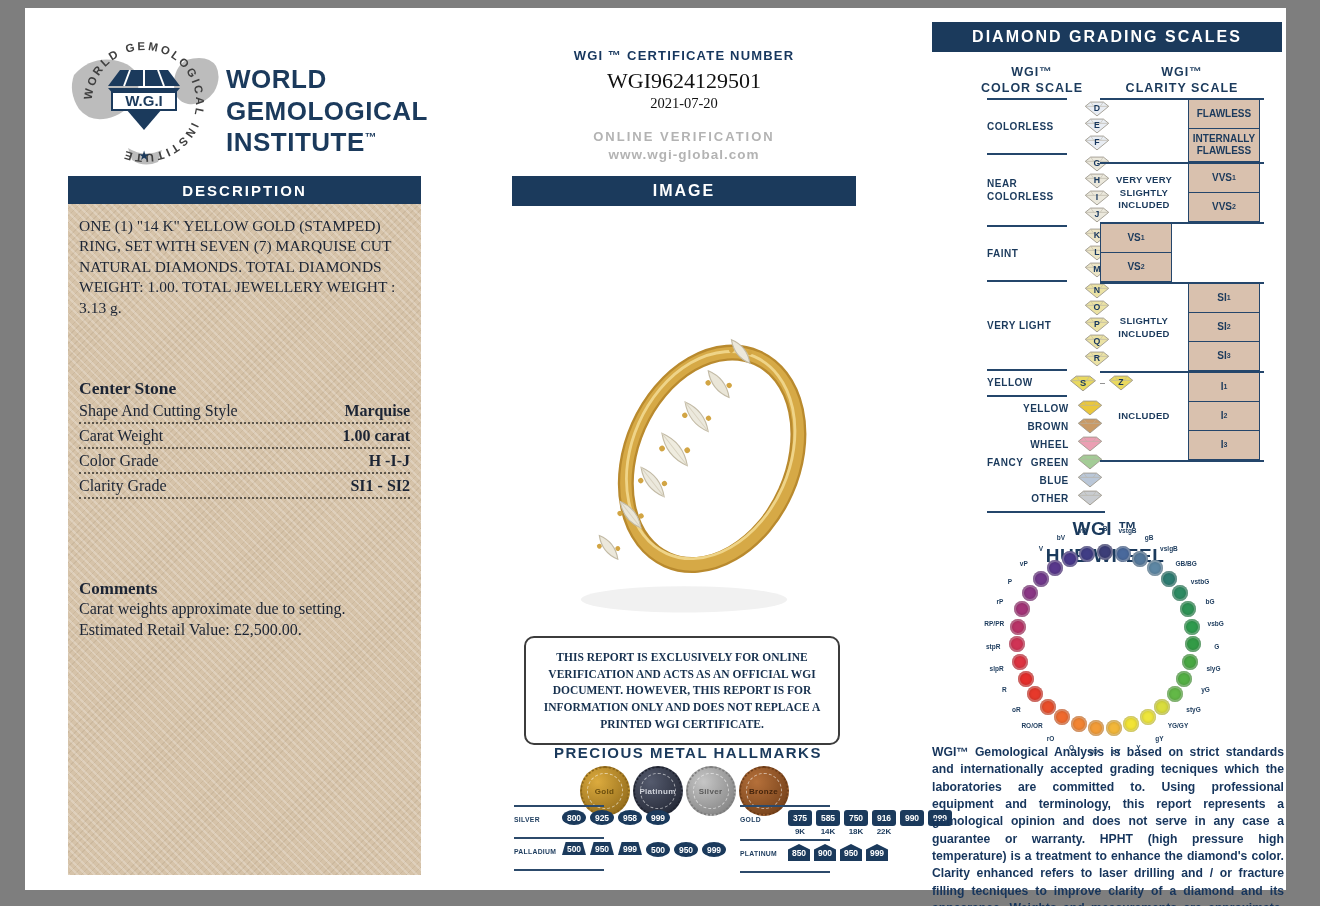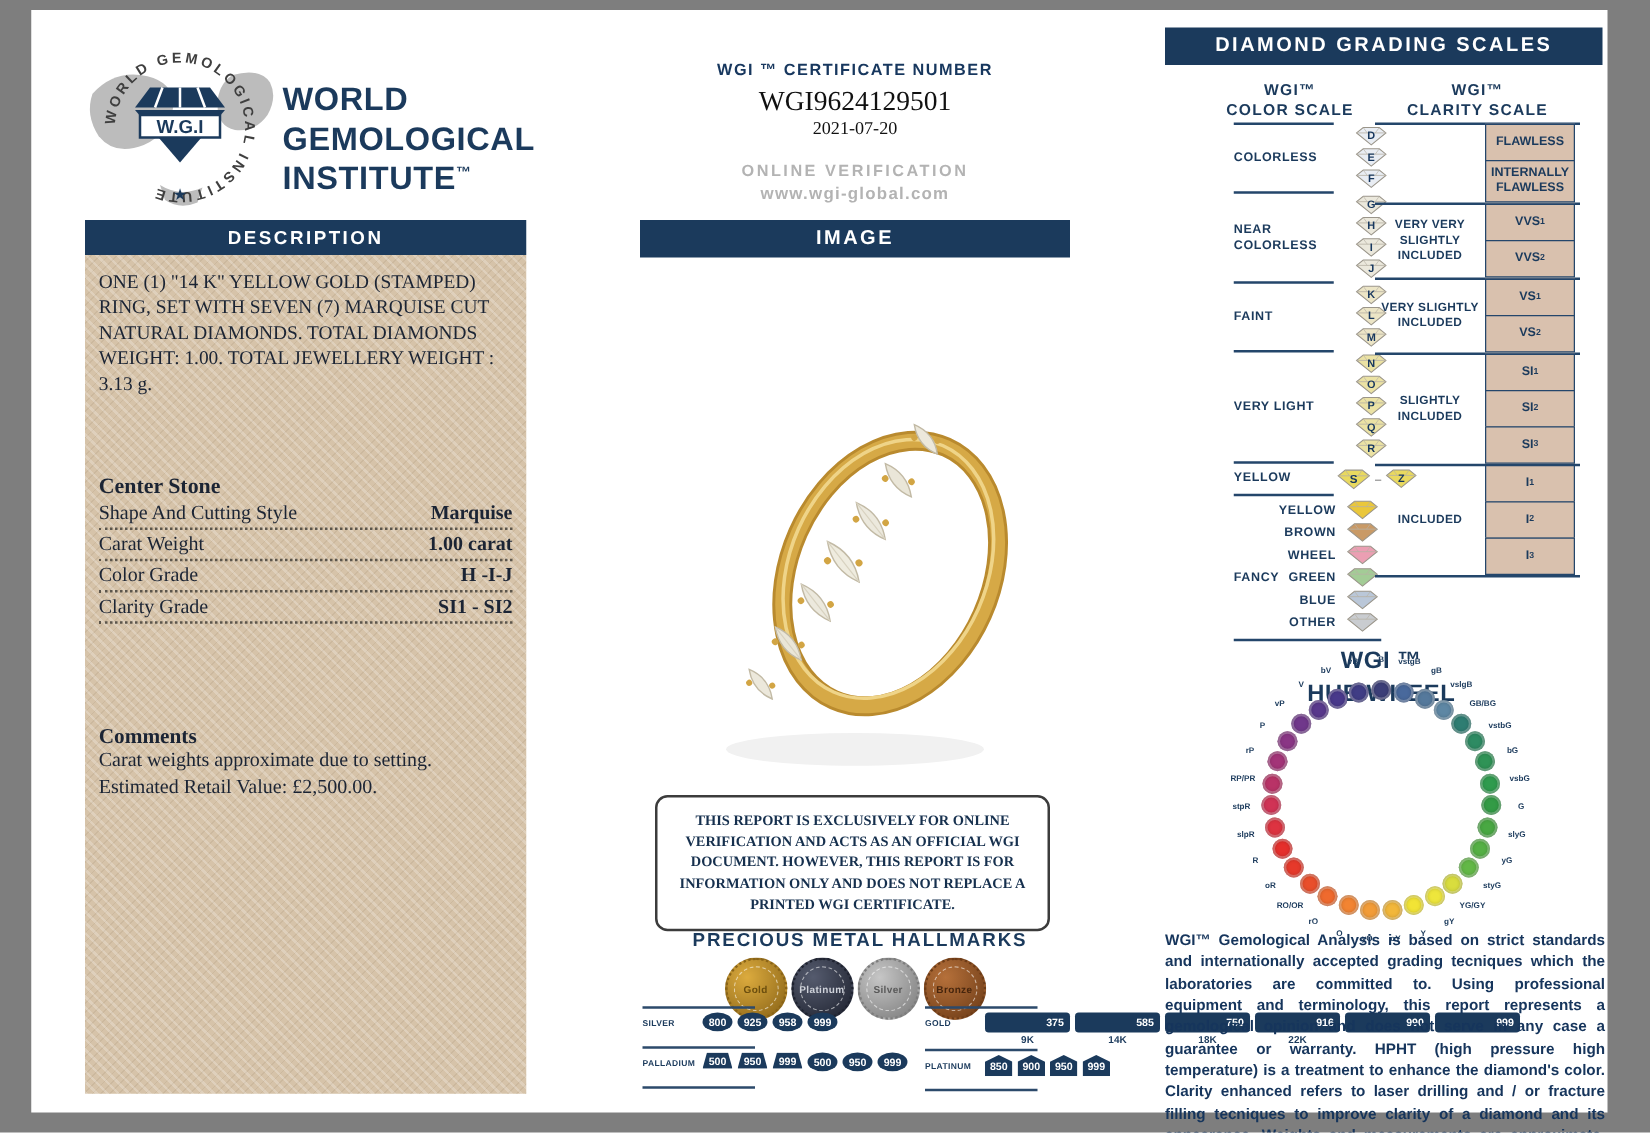--- a/index.html
+++ b/index.html
@@ -56,21 +56,21 @@
                font-size:8px;font-weight:bold;letter-spacing:.3px;}
   .hm-area{position:absolute;left:2px;top:772px;width:342px;display:flex;gap:14px;}
   .hm-group{display:flex;flex-direction:column;}
   .hm-line{height:2px;background:#2c4a6b;width:90px;margin:3px 0;}
   .hm-row{display:flex;align-items:flex-start;min-height:24px;}
   .hm-metal{width:48px;font-size:6.8px;font-weight:bold;letter-spacing:.3px;color:#1b3a5c;padding-top:6px;}
   .hm-badges{display:flex;gap:4px;align-items:flex-start;}
   .badge{background:#1b3a5c;color:#fff;font-weight:bold;font-size:8.5px;
          display:flex;align-items:center;justify-content:center;}
   .badge.oval{width:24px;height:15px;border-radius:50%;}
-  .badge.square{width:24px;height:16px;border-radius:3px;padding-left:44px;}
+  .badge.square{width:24px;height:16px;border-radius:3px;}
   .badge.trap{width:24px;height:13px;clip-path:polygon(15% 0,85% 0,100% 100%,0 100%);}
   .badge.house{width:22px;height:17px;clip-path:polygon(50% 0,100% 32%,100% 100%,0 100%,0 32%);}
   .badge-stack{display:flex;flex-direction:column;align-items:center;}
   .badge-sub{font-size:8px;font-weight:bold;color:#1b3a5c;margin-top:1px;}
 
   
   .col-right{position:absolute;left:907px;top:14px;width:352px;height:868px;}
   .grading-bar{position:absolute;left:0;top:0;width:350px;height:30px;font-size:16px;}
   .scale-head{position:absolute;top:42px;text-align:center;font-weight:bold;font-size:12.5px;
               letter-spacing:1px;color:#1b3a5c;line-height:1.3;}
@@ -582,21 +582,20 @@
           </div>
         </div>
         <div class="cl-group">
           <div class="cl-label">VERY VERY SLIGHTLY INCLUDED</div>
           <div class="cl-boxes">
             <div class="cl-box" style="background: rgb(217, 193, 174);">VVS<sub>1</sub></div>
             <div class="cl-box" style="background: rgb(217, 193, 174);">VVS<sub>2</sub></div>
           </div>
         </div>
         <div class="cl-group">
-          <div class="cl-label">VERY SLIGHTLY INCLUDED</div>
           <div class="cl-boxes">
             <div class="cl-box" style="background: rgb(217, 193, 174);">VS<sub>1</sub></div>
             <div class="cl-box" style="background: rgb(217, 193, 174);">VS<sub>2</sub></div>
           </div>
         </div>
         <div class="cl-group">
           <div class="cl-label">SLIGHTLY INCLUDED</div>
           <div class="cl-boxes">
             <div class="cl-box" style="background: rgb(217, 193, 174);">SI<sub>1</sub></div>
             <div class="cl-box" style="background: rgb(217, 193, 174);">SI<sub>2</sub></div>

